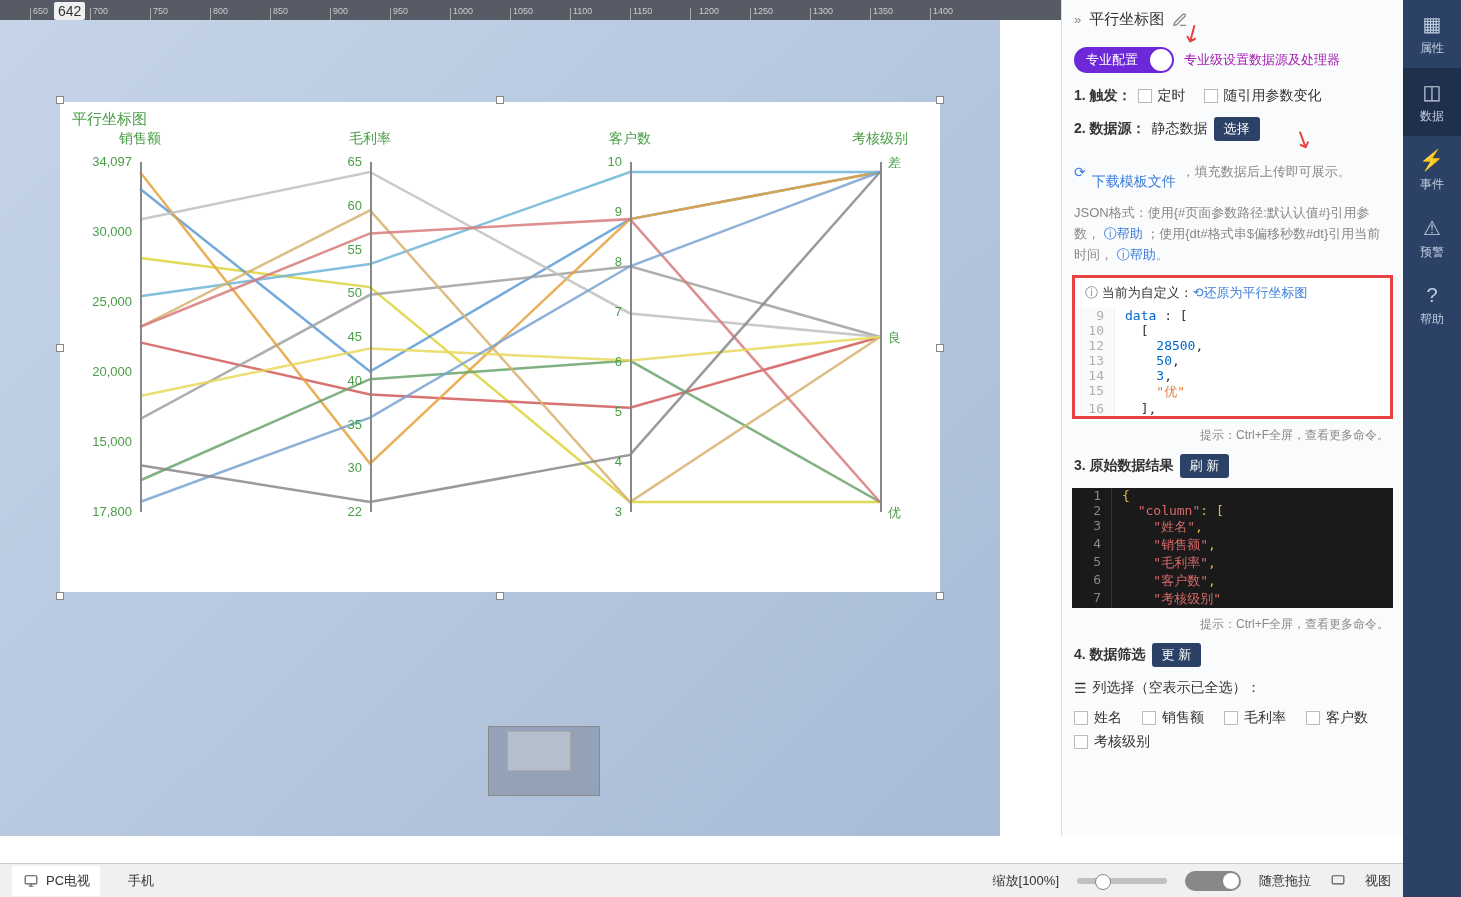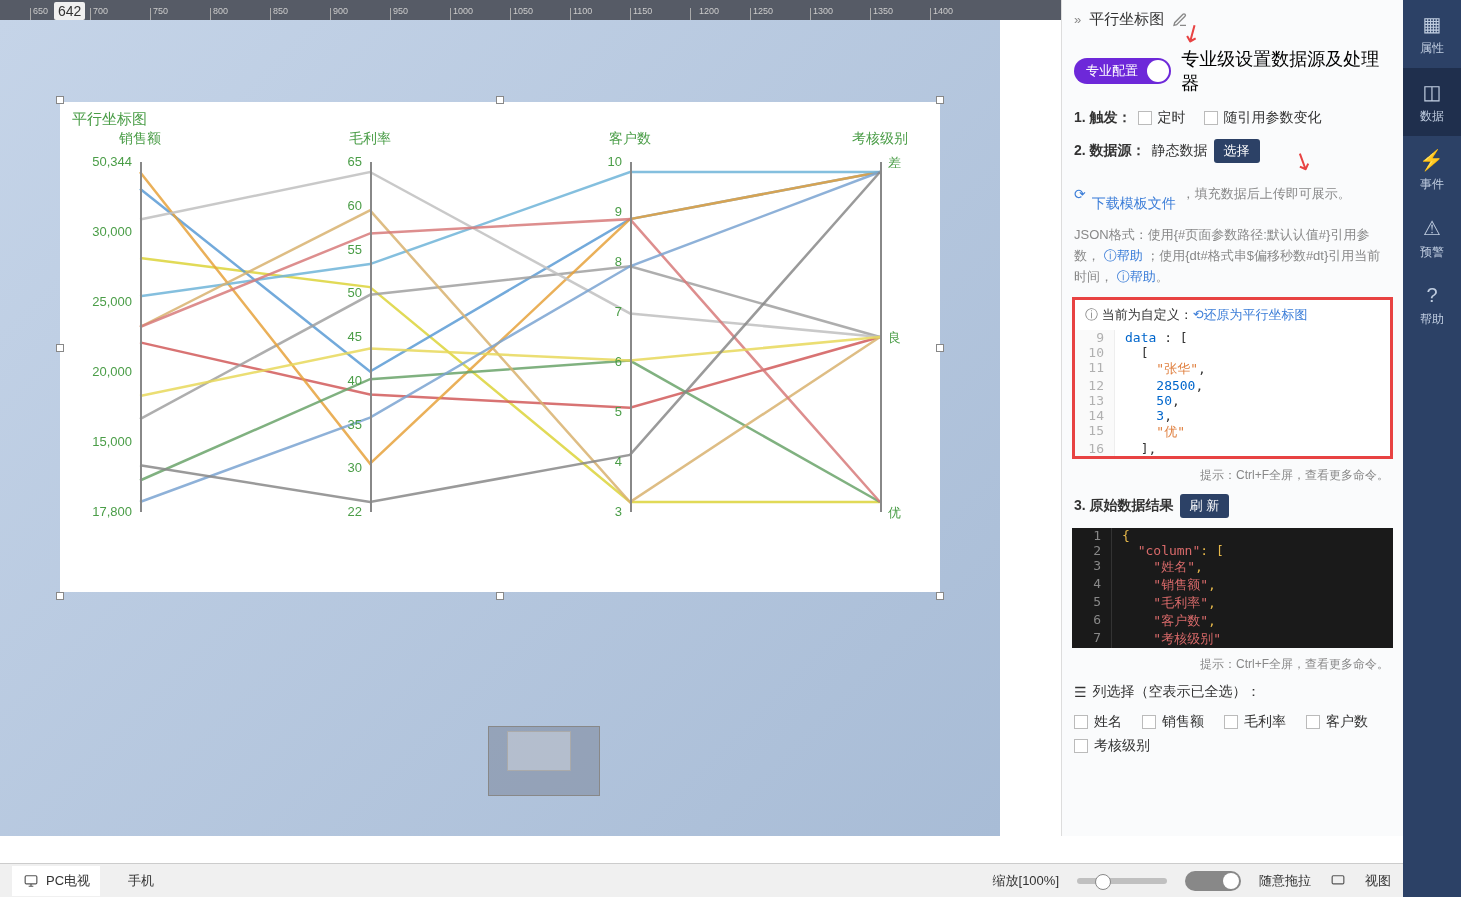--- a/index.html
+++ b/index.html
@@ -33,21 +33,21 @@
     
     .panel-header { display: flex; align-items: center; padding: 10px 12px; gap: 8px; }
     .panel-header .expand { font-size: 13px; color: #888; cursor: pointer; }
     .panel-header .title { font-size: 15px; color: #333; }
     .panel-header svg { width: 16px; height: 16px; cursor: pointer; }
     
     .toggle-row { display: flex; align-items: center; padding: 8px 12px; gap: 10px; }
     .toggle { display: inline-flex; align-items: center; width: 100px; height: 26px; background: #6d28d9; border-radius: 13px; padding: 2px; cursor: pointer; position: relative; }
     .toggle-label { color: #fff; font-size: 13px; padding: 0 10px; }
     .toggle-knob { position: absolute; right: 2px; width: 22px; height: 22px; background: #fff; border-radius: 50%; }
-    .toggle-desc { color: #000000; font-size: 18px; }
+    .toggle-desc { color: #a21caf; font-size: 13px; }
     
     .arrow-red { position: absolute; color: #e84242; font-size: 24px; }
     
     .section-row { padding: 6px 12px; font-size: 14px; display: flex; align-items: center; gap: 6px; flex-wrap: wrap; }
     .section-row b { font-weight: bold; }
     .checkbox-stub { display: inline-block; width: 14px; height: 14px; border: 1px solid #bbb; background: #fff; vertical-align: middle; }
     .link-blue { color: #3b7dd8; cursor: pointer; margin-top: 20px; }
     .btn-dark { background: #2c4166; color: #fff; border: none; padding: 3px 10px; border-radius: 3px; font-size: 13px; cursor: pointer; }
     .help-text { color: #888; font-size: 13px; }
     
@@ -134,21 +134,21 @@
         <path d="M80,164.9988370470298 L310,48.37209302325581 L570,340 L820,175" stroke="#d8b26f"></path>
         <path d="M80,57.541982602223584 L310,10 L570,151.42857142857144 L820,175" stroke="#c0c0c0"></path>
         <path d="M80,164.9988370470298 L310,71.3953488372093 L570,57.14285714285716 L820,340" stroke="#d77a7a"></path>
         <path d="M80,234.07824347583383 L310,186.51162790697677 L570,198.57142857142856 L820,175" stroke="#e8d85a"></path>
         <path d="M80,340 L310,255.58139534883722 L570,104.28571428571428 L820,10" stroke="#7aa3d1"></path>
         <path d="M80,303.1576499046379 L310,340 L570,292.8571428571429 L820,10" stroke="#888888"></path>
       </svg>
   <div class="axis-group" style="left: 80px;">
         <div class="axis-title">销售额</div>
         <div class="axis-line"></div>
-        <div class="axis-tick-label left" style="top: 24px;">50,344</div>
+        <div class="axis-tick-label left" style="top: 24px;">34,097</div>
         <div class="axis-tick-label left" style="top: 94px;">30,000</div>
         <div class="axis-tick-label left" style="top: 164px;">25,000</div>
         <div class="axis-tick-label left" style="top: 234px;">20,000</div>
         <div class="axis-tick-label left" style="top: 304px;">15,000</div>
         <div class="axis-tick-label left" style="top: 374px;">17,800</div>
       </div>
       <div class="axis-group" style="left: 310px;">
         <div class="axis-title">毛利率</div>
         <div class="axis-line"></div>
         <div class="axis-tick-label left" style="top: 24px;">65</div>
@@ -245,24 +245,20 @@
     <div class="code-editor" id="code-editor">
         <div class="code-line">
           <div class="gutter">9</div>
           <div class="code-text"><span class="kw">data</span> : [</div>
         </div>
         <div class="code-line">
           <div class="gutter">10</div>
           <div class="code-text">  [</div>
         </div>
         <div class="code-line">
-          <div class="gutter">11</div>
-          <div class="code-text">    <span class="str">"张华"</span>,</div>
-        </div>
-        <div class="code-line">
           <div class="gutter">12</div>
           <div class="code-text">    <span class="num">28500</span>,</div>
         </div>
         <div class="code-line">
           <div class="gutter">13</div>
           <div class="code-text">    <span class="num">50</span>,</div>
         </div>
         <div class="code-line">
           <div class="gutter">14</div>
           <div class="code-text">    <span class="num">3</span>,</div>
@@ -308,20 +304,24 @@
         <div class="gutter">6</div>
         <div class="code-text">    <span class="str2">"客户数"</span>,</div>
       </div>
       <div class="code-line">
         <div class="gutter">7</div>
         <div class="code-text">    <span class="str2">"考核级别"</span></div>
       </div>
     </div>
   <div class="hint-row">提示：Ctrl+F全屏，查看更多命令。</div>
 
+  <div class="section-row">
+    <b>4. 数据筛选</b>
+    <button class="btn-dark">更 新</button>
+  </div>
   <div class="section-row">
     <span>☰</span>
     <span>列选择（空表示已全选）：</span>
   </div>
   <div class="section-row" id="filter-cols">
       <span class="checkbox-stub"></span> 
       <span style="margin-right: 14px;">姓名</span>
       <span class="checkbox-stub"></span> 
       <span style="margin-right: 14px;">销售额</span>
       <span class="checkbox-stub"></span> 

